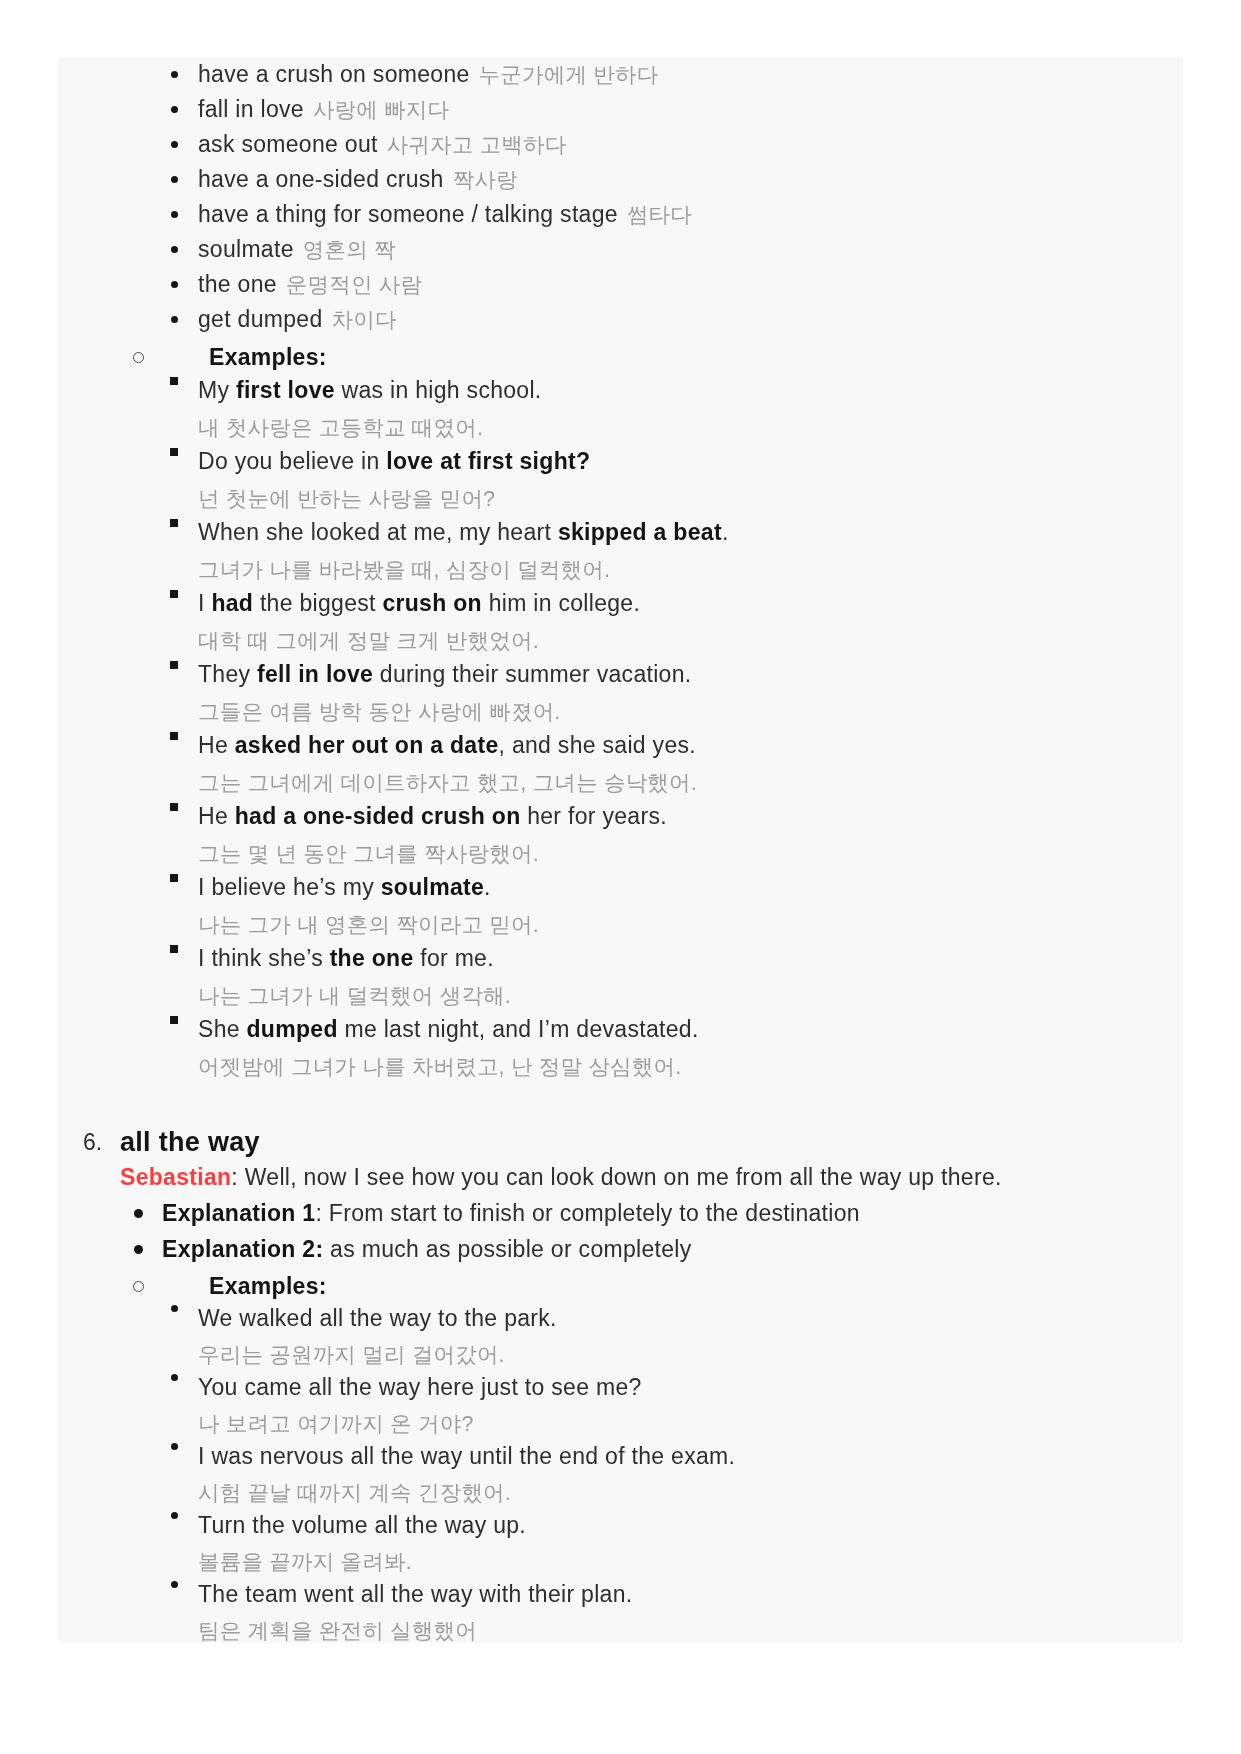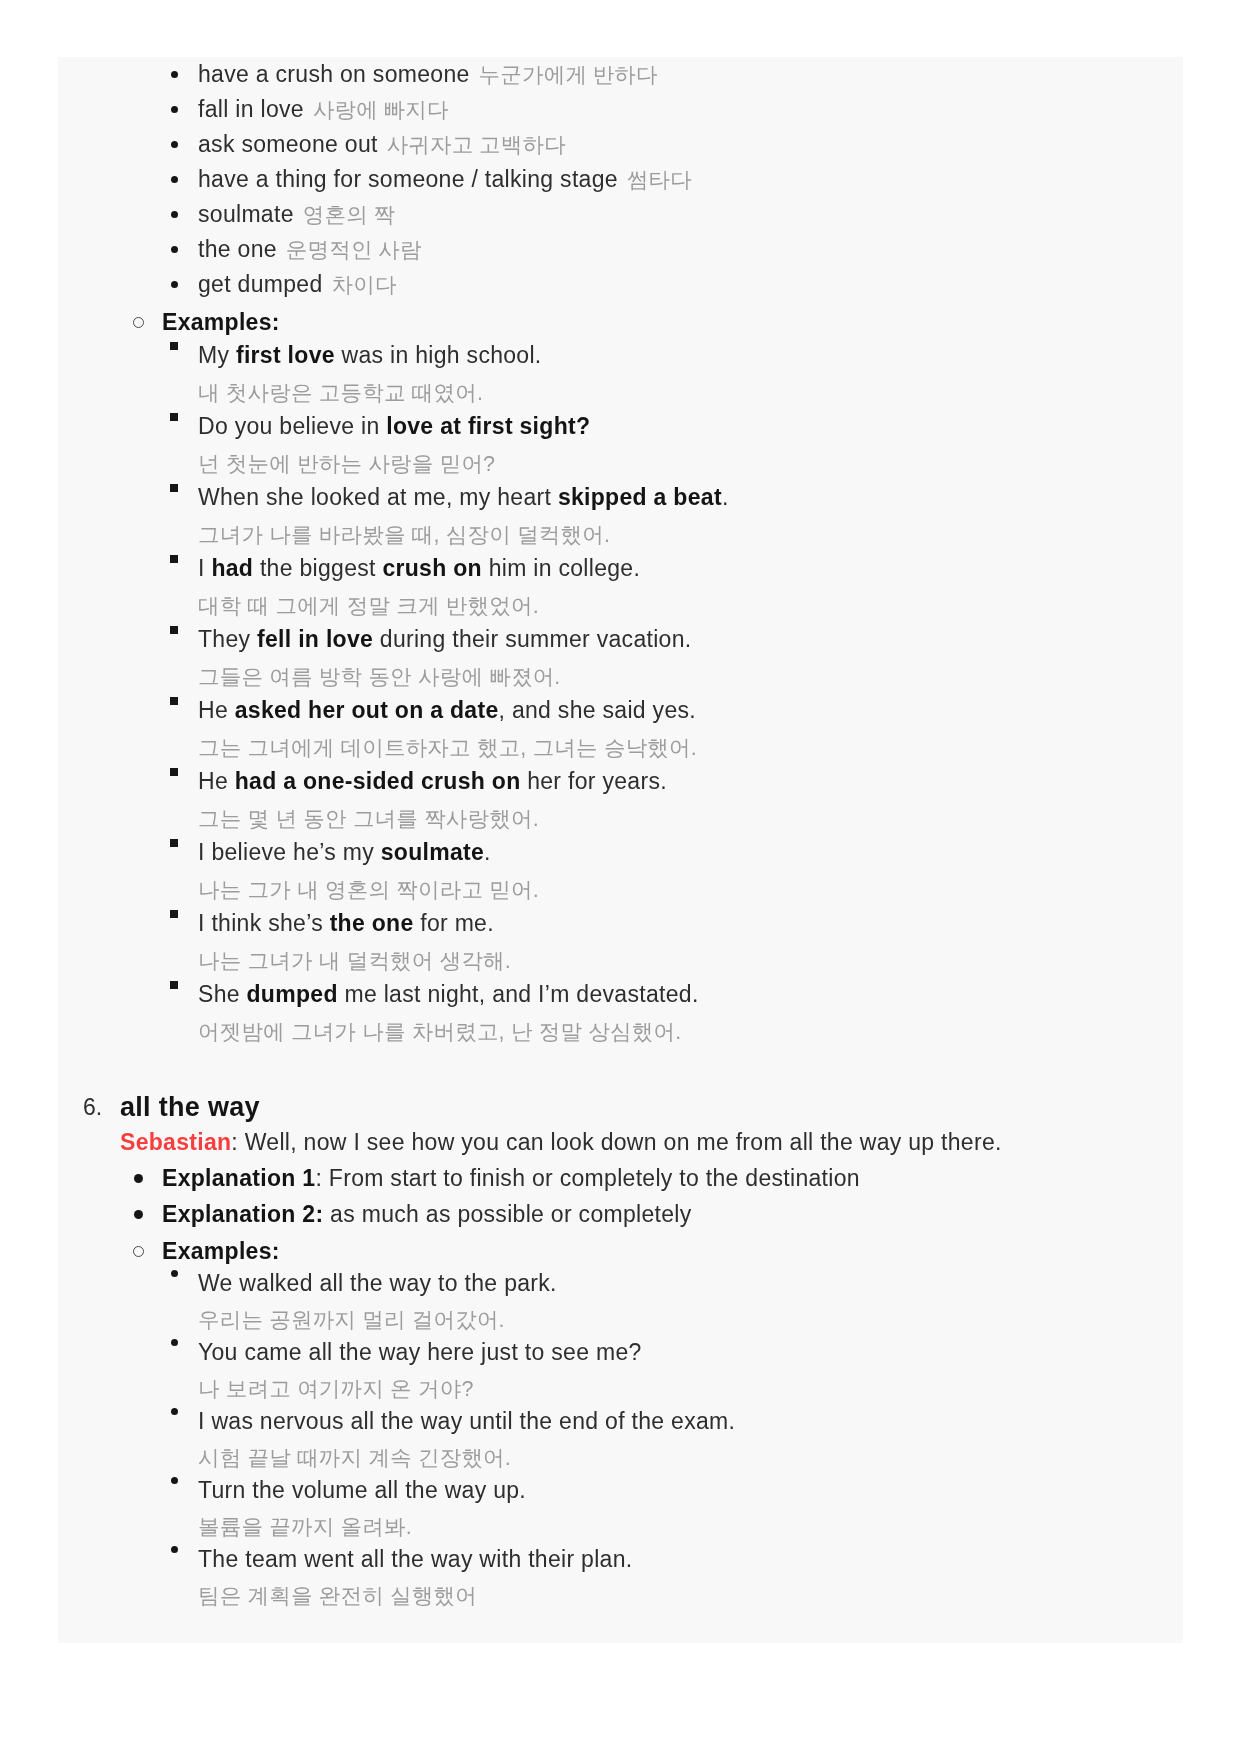--- a/index.html
+++ b/index.html
@@ -14,34 +14,34 @@
     width:1125px; height:1586px;
     background:#f8f8f8;
     overflow:hidden;
   }
   .row { display:flex; align-items:center; }
   .v-row { height:35px; }
   .en { color:#2e2e2e; font-size:23px; letter-spacing:.3px; white-space:pre; }
   .seg { white-space:pre; }
   .b { font-weight:bold; color:#141414; }
   .ko { color:#9c9c9c; font-size:21.5px; letter-spacing:.2px; white-space:pre; }
-  .v-row .ko { margin-left:9px;font-family:Liberation Serif, serif; }
+  .v-row .ko { margin-left:9px; }
 
   .dot  { width:7px; height:7px; border-radius:50%; background:#161616; flex:none;
           margin-left:113px; margin-right:20px; }
   .sq   { width:8px; height:8px; background:#161616; flex:none;
           margin-left:112px; margin-right:20px; }
   .dot2 { width:9px; height:9px; border-radius:50%; background:#161616; flex:none;
           margin-left:76px; margin-right:19px; }
   .circ { width:9px; height:9px; border-radius:50%; border:1.5px solid #4a4a4a;
           background:transparent; flex:none; margin-left:75px; margin-right:18px; }
 
   .hdr { height:40px; }
   .hdr2 { height:38px; }
-  .hdr .en, .hdr2 .en { font-weight:bold; color:#141414; }
+  .hdr .en, .hdr2 .en { font-weight:bold; color:#141414;margin-left:47px; }
 
   .ex-item .line { height:35.5px; display:flex; }
   #examples-2 .ex-item .line { height:34.5px; }
   .ko-line { padding-left:140px; }
 
   .gap { height:37px; }
   .title-row { height:36px; display:flex; align-items:center; }
   .num { color:#2e2e2e; font-size:23px; margin-left:25px; width:37px; flex:none; }
   .title { font-weight:bold; color:#141414; font-size:27px; letter-spacing:.3px; }
   .speaker-row { height:35px; display:flex; align-items:center; padding-left:62px; }
@@ -64,20 +64,25 @@
         <span class="en">fall in love</span>
         <span class="ko">사랑에 빠지다</span>
       </div>
       <div class="row v-row">
         <span class="dot"></span>
         <span class="en">ask someone out</span>
         <span class="ko">사귀자고 고백하다</span>
       </div>
       <div class="row v-row">
         <span class="dot"></span>
+        <span class="en">have a one-sided crush</span>
+        <span class="ko">짝사랑</span>
+      </div>
+      <div class="row v-row">
+        <span class="dot"></span>
         <span class="en">have a thing for someone / talking stage</span>
         <span class="ko">썸타다</span>
       </div>
       <div class="row v-row">
         <span class="dot"></span>
         <span class="en">soulmate</span>
         <span class="ko">영혼의 짝</span>
       </div>
       <div class="row v-row">
         <span class="dot"></span>

